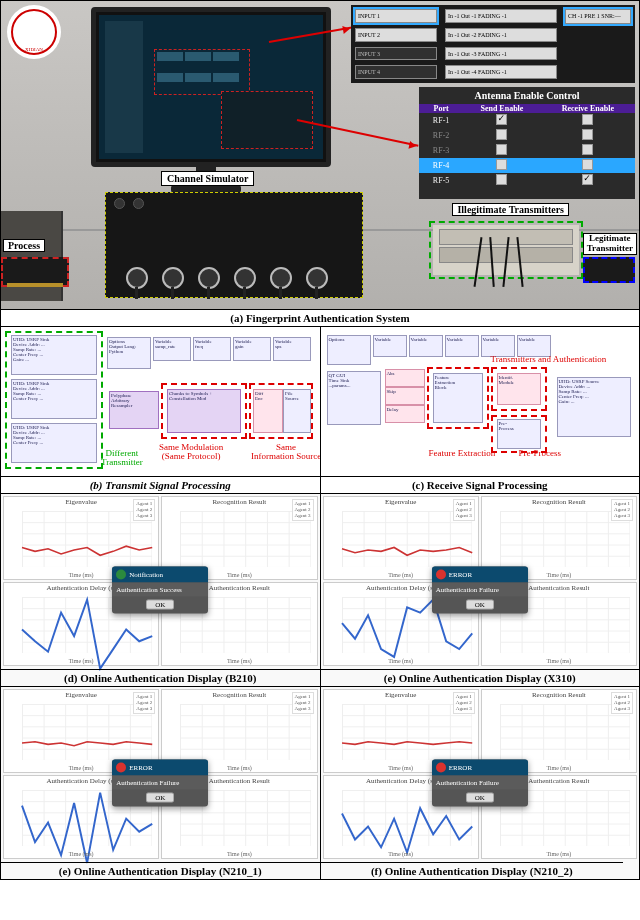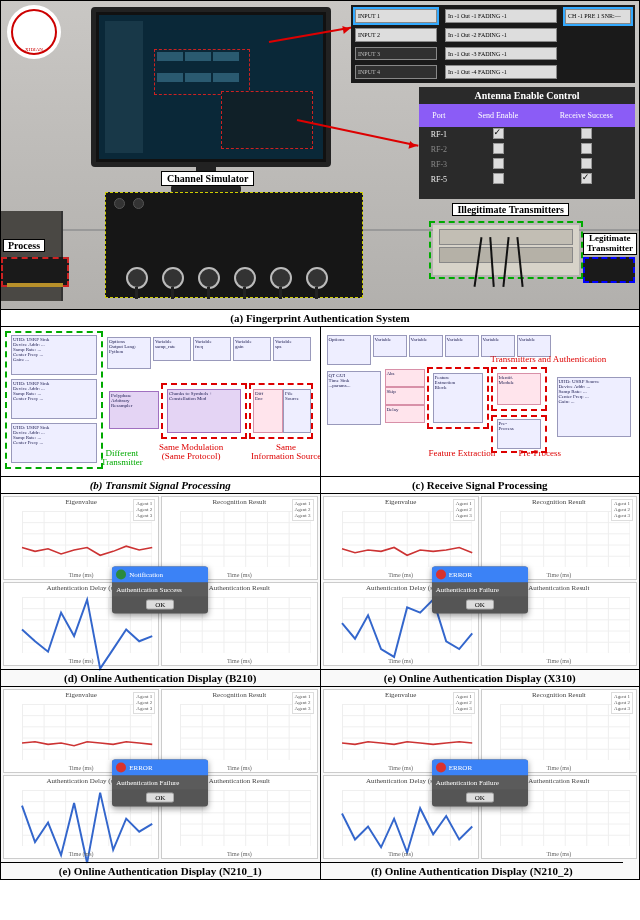--- a/index.html
+++ b/index.html
@@ -51,21 +51,21 @@
   .inset1 { right:4px; top:4px; width:284px; height:78px; display:flex; }
   .inset1 .colA{width:82px;padding:4px;display:flex;flex-direction:column;gap:5px;}
   .inset1 .colB{flex:1;padding:4px;display:flex;flex-direction:column;gap:5px;}
   .inset1 .colC{width:66px;padding:4px;display:flex;flex-direction:column;gap:5px;}
   .slot{background:#ddd;color:#000;height:13px;border:1px solid #888;padding:0 2px;line-height:12px;white-space:nowrap;overflow:hidden;font-size:6px;}
   .slot.dark{background:#303030;color:#bbb;}
   .slot.sel{outline:2px solid #3af;}
   .inset2 { right:4px; top:86px; width:216px; height:112px; background:#2a2a2a; }
   .inset2 .title{ text-align:center; color:#fff; font-size:10px; font-weight:bold; padding:3px 0;}
   .aetable { width:100%; border-collapse:collapse; font-size:8px; color:#eee;}
-  .aetable th{ background:#8b5cf6; color:#fff; padding:7px; font-weight:normal; }
+  .aetable th{ background:#4c1d95; color:#fff; padding:0; font-weight:bold; }
   .aetable td{ padding:1px 4px; text-align:center; }
   .aetable tr.hl{ background:#2aa7ff; color:#fff; }
   .aetable tr.dim td{ color:#888; }
   .chk{display:inline-block;width:9px;height:9px;border:1px solid #999;background:#ddd;position:relative;}
   .chk.on::after{content:"✓";position:absolute;left:0;top:-2px;font-size:9px;color:#000;}
   .red-arrow{position:absolute;border-top:2px solid #d00;transform-origin:left center;}
   .red-arrow::after{content:"";position:absolute;right:-2px;top:-4px;border:4px solid transparent;border-left:7px solid #d00;}
   
   .row2 { display:flex; }
   .flowpanel { flex:1; height:166px; position:relative; background:#fff; overflow:hidden;}
@@ -84,21 +84,21 @@
   .disp + .disp { border-left:1px solid #000; }
   .quad { position:absolute; inset:2px 2px 20px 2px; display:grid; grid-template-columns:1fr 1fr; grid-template-rows:1fr 1fr; gap:2px; }
   .plot { background:#fff; border:1px solid #ccc; position:relative; }
   .plot .ptitle{position:absolute;top:1px;left:0;right:0;text-align:center;font-size:7px;color:#444;}
   .plot .axis-x{position:absolute;bottom:1px;left:0;right:0;text-align:center;font-size:6px;color:#666;}
   .plot .grid{position:absolute;inset:14px 6px 12px 18px;background:
     linear-gradient(#eee 1px,transparent 1px) 0 0/100% 20%,
     linear-gradient(90deg,#eee 1px,transparent 1px) 0 0/16.6% 100%;}
   .legend{position:absolute;top:2px;right:3px;font-size:5px;color:#555;background:rgba(255,255,255,.8);border:1px solid #ddd;padding:1px 2px;line-height:1.2;}
   .dialog{position:absolute;left:50%;top:50%;transform:translate(-50%,-50%);width:96px;background:#555;border-radius:3px;box-shadow:0 2px 6px rgba(0,0,0,.4);color:#fff;font-size:7px;z-index:2;}
-  .dialog .dhead{display:flex;align-items:center;gap:3px;padding:3px 4px;background:#3b82f6;border-radius:3px 3px 0 0;}
+  .dialog .dhead{display:flex;align-items:center;gap:3px;padding:3px 4px;background:#0c4a6e;border-radius:3px 3px 0 0;}
   .dialog .dot{width:10px;height:10px;border-radius:50%;display:inline-block;}
   .dialog.ok .dot{background:#2b8a3e;} .dialog.err .dot{background:#d9322e;}
   .dialog .dbody{background:#5b5b5b;padding:3px 4px;}
   .dialog .dbtn{display:block;margin:3px auto 4px;background:#ddd;color:#000;border:1px solid #aaa;width:26px;text-align:center;border-radius:2px;}
   svg.poly{position:absolute;inset:14px 6px 12px 18px;overflow:visible;}
 </style>
 </head>
 <body>
 
 <div class="figure">
@@ -188,34 +188,39 @@
         </div>
       </div>
 
       <div class="inset inset2">
         <div class="title">Antenna Enable Control</div>
         <table class="aetable">
           <tbody>
               <tr>
             <th>Port</th>
             <th>Send Enable</th>
-            <th>Receive Success</th>
+            <th>Receive Enable</th>
           </tr>
           <tr>
                 <td>RF-1</td>
                 <td><span class="chk on"></span></td>
                 <td><span class="chk"></span></td>
               </tr>
           <tr class="dim">
                 <td>RF-2</td>
                 <td><span class="chk"></span></td>
                 <td><span class="chk"></span></td>
               </tr>
           <tr class="dim">
                 <td>RF-3</td>
+                <td><span class="chk"></span></td>
+                <td><span class="chk"></span></td>
+              </tr>
+          <tr class="hl">
+                <td>RF-4</td>
                 <td><span class="chk"></span></td>
                 <td><span class="chk"></span></td>
               </tr>
           <tr>
                 <td>RF-5</td>
                 <td><span class="chk"></span></td>
                 <td><span class="chk on"></span></td>
               </tr>
         </tbody>
           </table>

